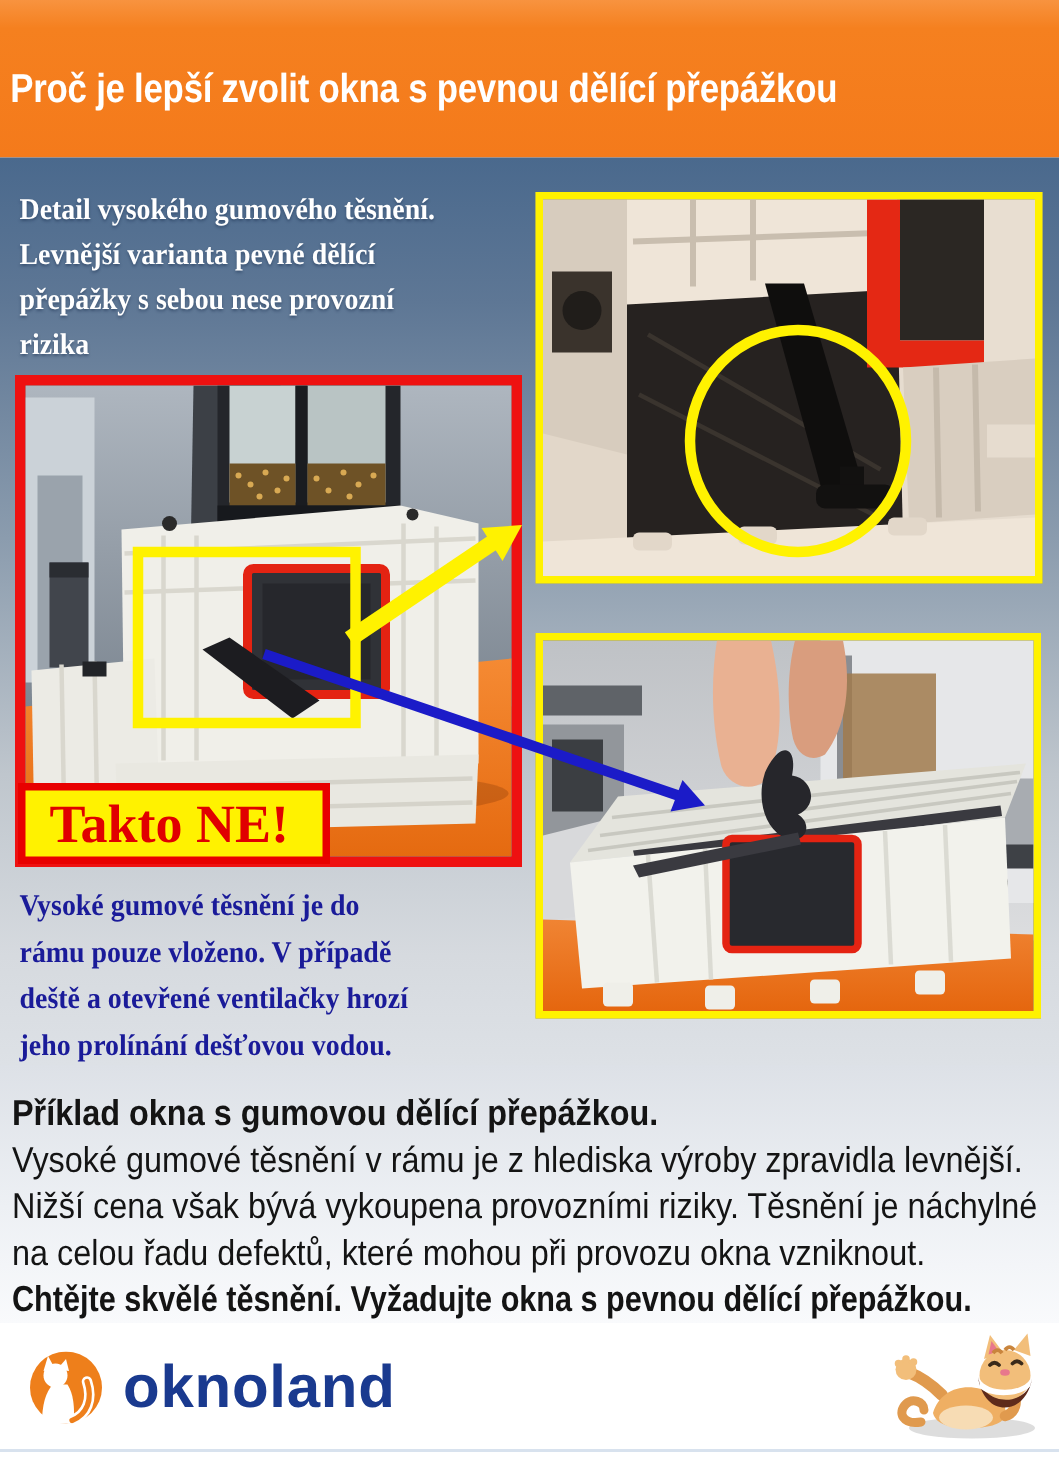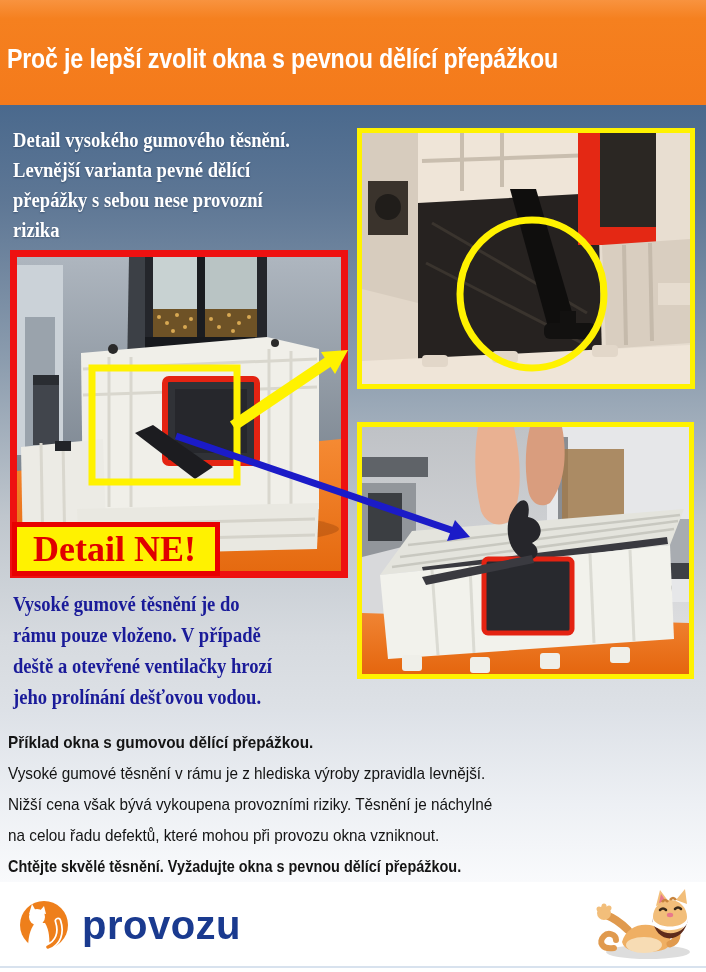--- a/index.html
+++ b/index.html
@@ -30,21 +30,21 @@
   .takto{position:absolute;left:12px;top:417px;width:208px;height:54px;box-sizing:border-box;
     background:#FFF200;border:5px solid #E80000;z-index:3;display:flex;align-items:center;}
   .takto span{font-size:36px;font-weight:bold;color:#E00000;padding-left:16px;white-space:nowrap;}
 
   .overlay{position:absolute;left:0;top:0;width:706px;height:605px;z-index:4;pointer-events:none;}
 
   
   .bodytext{position:absolute;left:0;top:710px;width:706px;height:172px;
     background:linear-gradient(180deg,#DDE1E7 0%,#EDF0F4 55%,#F9FAFC 100%);
     padding:0;box-sizing:border-box;}
-  .bodytext .inner{padding:17px 0 0 8px;font-size:17px;line-height:31px;color:#141414;}
+  .bodytext .inner{padding:17px 0 0 8px;font-size:24px;line-height:31px;color:#141414;}
   .bline{white-space:pre;transform:scaleX(0.9);transform-origin:0 50%;}
   .bline.bold{font-weight:bold;}
   .bline.tight{transform:scaleX(0.85);}
 
   
   .footer{position:absolute;left:0;top:882px;width:706px;height:90px;background:#fff;}
   .logo{position:absolute;left:20px;top:19px;display:flex;align-items:center;}
   .logo .mark{width:48px;height:48px;}
   .logo .word{margin-left:14px;font-size:40px;font-weight:bold;color:#1A3A8F;letter-spacing:0.5px;}
   .mascot{position:absolute;left:592px;top:2px;}
@@ -224,21 +224,21 @@
             <rect x="248" y="220" width="20" height="16" rx="3"></rect>
         </g>
         <path d="M168,0 L200,0 C206,30 202,58 188,76 C178,82 168,76 166,62 C162,38 164,16 168,0 Z" fill="#D99D7E"></path>
         <path d="M116,0 L152,0 C160,36 160,70 150,92 C140,102 124,98 119,84 C112,56 112,24 116,0 Z" fill="#E9B192"></path>
         <path d="M148,88 C158,66 170,70 166,90 C180,92 184,110 170,116 C180,122 176,136 162,132 C148,126 142,106 148,88 Z" fill="#26262B"></path>
         <polygon points="60,150 170,128 172,136 64,158" fill="#3A3A40"></polygon>
       </svg>
     </div>
 
     <div class="takto">
-      <span>Detail NE!</span>
+      <span>Takto NE!</span>
     </div>
 
     <div class="warning-caption">Vysoké gumové těsnění je do
 rámu pouze vloženo. V případě
 deště a otevřené ventilačky hrozí
 jeho prolínání dešťovou vodou.</div>
 
     <svg class="overlay" viewBox="0 0 706 605">
       <rect x="92" y="263" width="145" height="114" fill="none" stroke="#FFF200" stroke-width="7"></rect>
       <g>
@@ -268,21 +268,21 @@
         <circle cx="24" cy="24" r="24" fill="#EE7F1B"></circle>
         <g fill="#fff">
           <polygon points="9,13 12,3 17,12"></polygon>
           <polygon points="18,12 24,5 26,13"></polygon>
           <circle cx="17" cy="16" r="8"></circle>
           <path d="M8,48 C8,32 12,26 15,22 L25,22 C29,28 30,38 29,48 Z"></path>
         </g>
         <path d="M28,46 C38,42 42,32 38,20" fill="none" stroke="#fff" stroke-width="7" stroke-linecap="round"></path>
         <path d="M28,46 C38,42 42,32 38,20" fill="none" stroke="#EE7F1B" stroke-width="3.5" stroke-linecap="round"></path>
       </svg>
-      <span class="word">provozu</span>
+      <span class="word">oknoland</span>
     </div>
     <div class="mascot">
       <svg viewBox="0 0 104 76" width="104" height="76">
         <ellipse cx="56" cy="68" rx="42" ry="7" fill="rgba(120,120,120,0.25)"></ellipse>
         <path d="M22,64 C10,66 6,58 12,52 C16,48 24,50 24,56" fill="none" stroke="#E09A4E" stroke-width="6" stroke-linecap="round"></path>
         <path d="M36,46 C28,38 22,34 14,31" fill="none" stroke="#E09A4E" stroke-width="8" stroke-linecap="round"></path>
         <circle cx="12" cy="29" r="7" fill="#F2BE7A"></circle>
         <circle cx="7" cy="25" r="2.5" fill="#F2BE7A"></circle>
         <circle cx="12" cy="22" r="2.5" fill="#F2BE7A"></circle>
         <circle cx="17" cy="24" r="2.5" fill="#F2BE7A"></circle>

